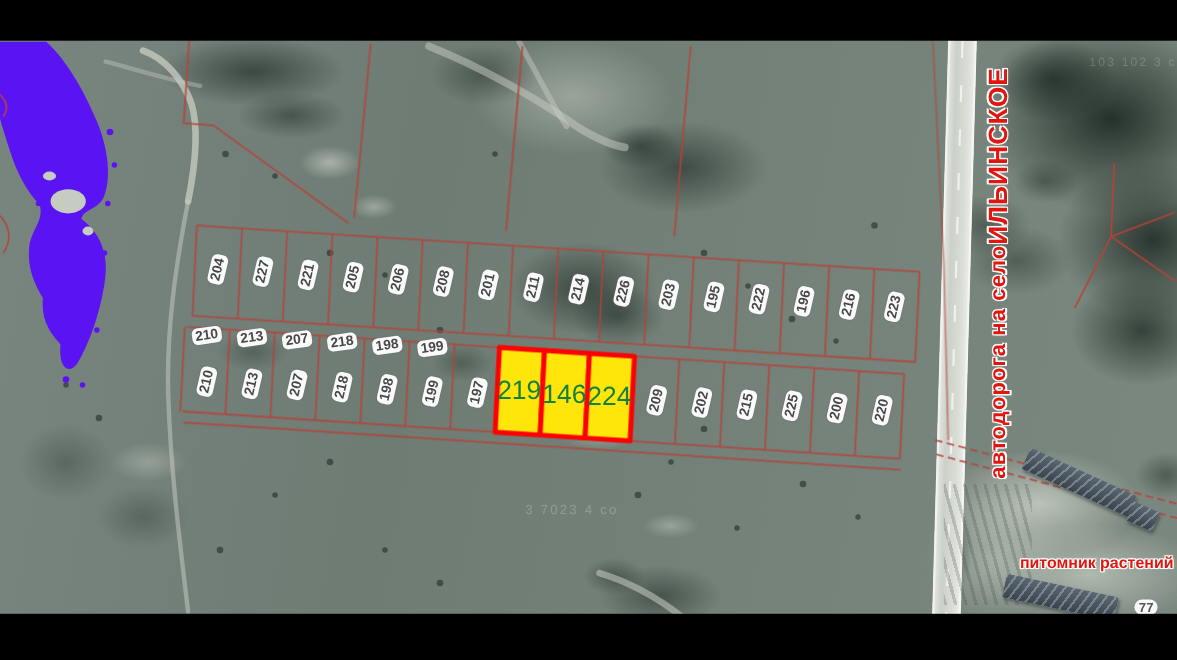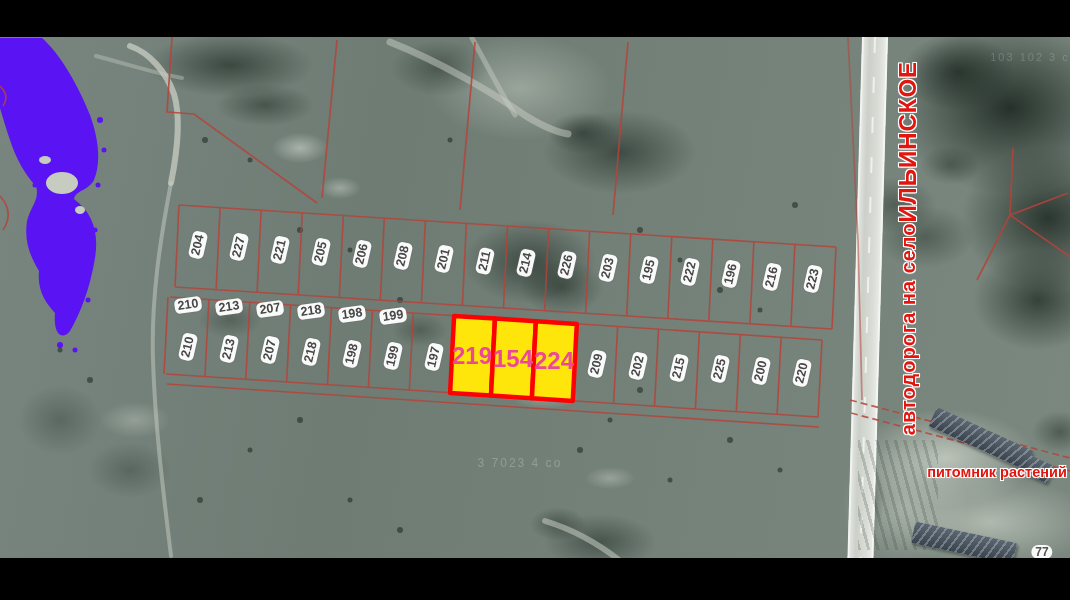--- a/index.html
+++ b/index.html
@@ -57,31 +57,31 @@
   #bld1{left:928px;top:428px;width:106px;height:21px;transform:rotate(24.5deg);}
   #bld2{left:1026px;top:460px;width:26px;height:19px;transform:rotate(24deg);}
   #bld3{left:912px;top:532px;width:104px;height:22px;transform:rotate(12deg);}
   #rows{position:absolute;left:858px;top:440px;width:80px;height:110px;z-index:2;opacity:.5;
         background:repeating-linear-gradient(75deg, rgba(60,72,64,.45) 0 3px, transparent 3px 9px);}
   
   #labels{position:absolute;left:0;top:0;width:1070px;height:600px;z-index:3;}
   .badge{position:absolute;background:rgba(255,255,255,.96);color:#474747;font-weight:bold;
          font-size:12.5px;line-height:15px;padding:0 3px;border-radius:5px;white-space:nowrap;
          box-shadow:0 0 0 1px rgba(110,110,110,.3);}
-  .ylab{position:absolute;color:#ec4899;font-weight:700;font-size:24px;white-space:nowrap;z-index:4;}
+  .ylab{position:absolute;color:#15803d;font-weight:400;font-size:24px;white-space:nowrap;z-index:4;}
   
   #road-label{position:absolute;left:608px;top:228px;width:600px;height:40px;z-index:5;
       transform:rotate(-90deg);display:flex;align-items:center;justify-content:center;
       white-space:nowrap;pointer-events:none;}
   #road-label .pfx{font-size:20px;font-weight:bold;letter-spacing:1px;}
   #road-label .emp{font-size:24px;font-weight:800;letter-spacing:1px;}
   .redtxt{color:#e3150f;
       text-shadow:0 0 2px #fff,0 0 2px #fff,1px 1px 0 #fff,-1px -1px 0 #fff,1px -1px 0 #fff,-1px 1px 0 #fff;}
   .nursery-line{position:absolute;z-index:5;transform:translate(-50%,-50%);white-space:nowrap;}
-  #nursery1{left:983px;top:472px;font-size:14.5px;font-weight:bold;padding-left:28px;}
+  #nursery1{left:983px;top:512px;font-size:14.5px;font-weight:bold;padding-left:28px;}
   #nursery2{left:984px;top:516px;font-size:25px;font-weight:800;}
   #badge59{position:absolute;left:1042px;top:552px;z-index:5;transform:translate(-50%,-50%);
       background:rgba(255,255,255,.95);color:#555;font-size:12px;font-weight:bold;
       padding:0 4px;border-radius:7px;}
   .wm{position:absolute;z-index:4;color:rgba(255,255,255,.22);font-size:12px;letter-spacing:2px;
       white-space:nowrap;transform:translate(-50%,-50%);}
   #wm-tr{top:57px;left:1030px;font-size:11px;color:rgba(255,255,255,.18);}
   #wm-c{top:463px;left:520px;text-align:center;}
   
   .bar{position:absolute;left:0;width:1070px;background:#000;z-index:10;}
@@ -218,21 +218,21 @@
     <div id="roadline"></div>
   </div>
 
   <div id="rows"></div>
   <div id="bld1" class="bld"></div>
   <div id="bld2" class="bld"></div>
   <div id="bld3" class="bld"></div>
 
   <div id="labels">
       <div class="ylab" style="left: 472px; top: 356px; transform: translate(-50%, -50%) rotate(0deg);">219</div>
-      <div class="ylab" style="left: 513px; top: 359px; transform: translate(-50%, -50%) rotate(0deg);">154</div>
+      <div class="ylab" style="left: 513px; top: 359px; transform: translate(-50%, -50%) rotate(0deg);">146</div>
       <div class="ylab" style="left: 554px; top: 361px; transform: translate(-50%, -50%) rotate(0deg);">224</div>
       <div class="badge" style="left: 197.531px; top: 245.084px; transform: translate(-50%, -50%) rotate(-77deg);">204</div>
       <div class="badge" style="left: 238.594px; top: 247.347px; transform: translate(-50%, -50%) rotate(-77deg);">227</div>
       <div class="badge" style="left: 279.656px; top: 249.609px; transform: translate(-50%, -50%) rotate(-77deg);">221</div>
       <div class="badge" style="left: 320.719px; top: 251.872px; transform: translate(-50%, -50%) rotate(-77deg);">205</div>
       <div class="badge" style="left: 361.781px; top: 254.135px; transform: translate(-50%, -50%) rotate(-77deg);">206</div>
       <div class="badge" style="left: 402.844px; top: 256.397px; transform: translate(-50%, -50%) rotate(-77deg);">208</div>
       <div class="badge" style="left: 443.906px; top: 258.66px; transform: translate(-50%, -50%) rotate(-77deg);">201</div>
       <div class="badge" style="left: 484.969px; top: 260.922px; transform: translate(-50%, -50%) rotate(-77deg);">211</div>
       <div class="badge" style="left: 526.031px; top: 263.185px; transform: translate(-50%, -50%) rotate(-77deg);">214</div>

